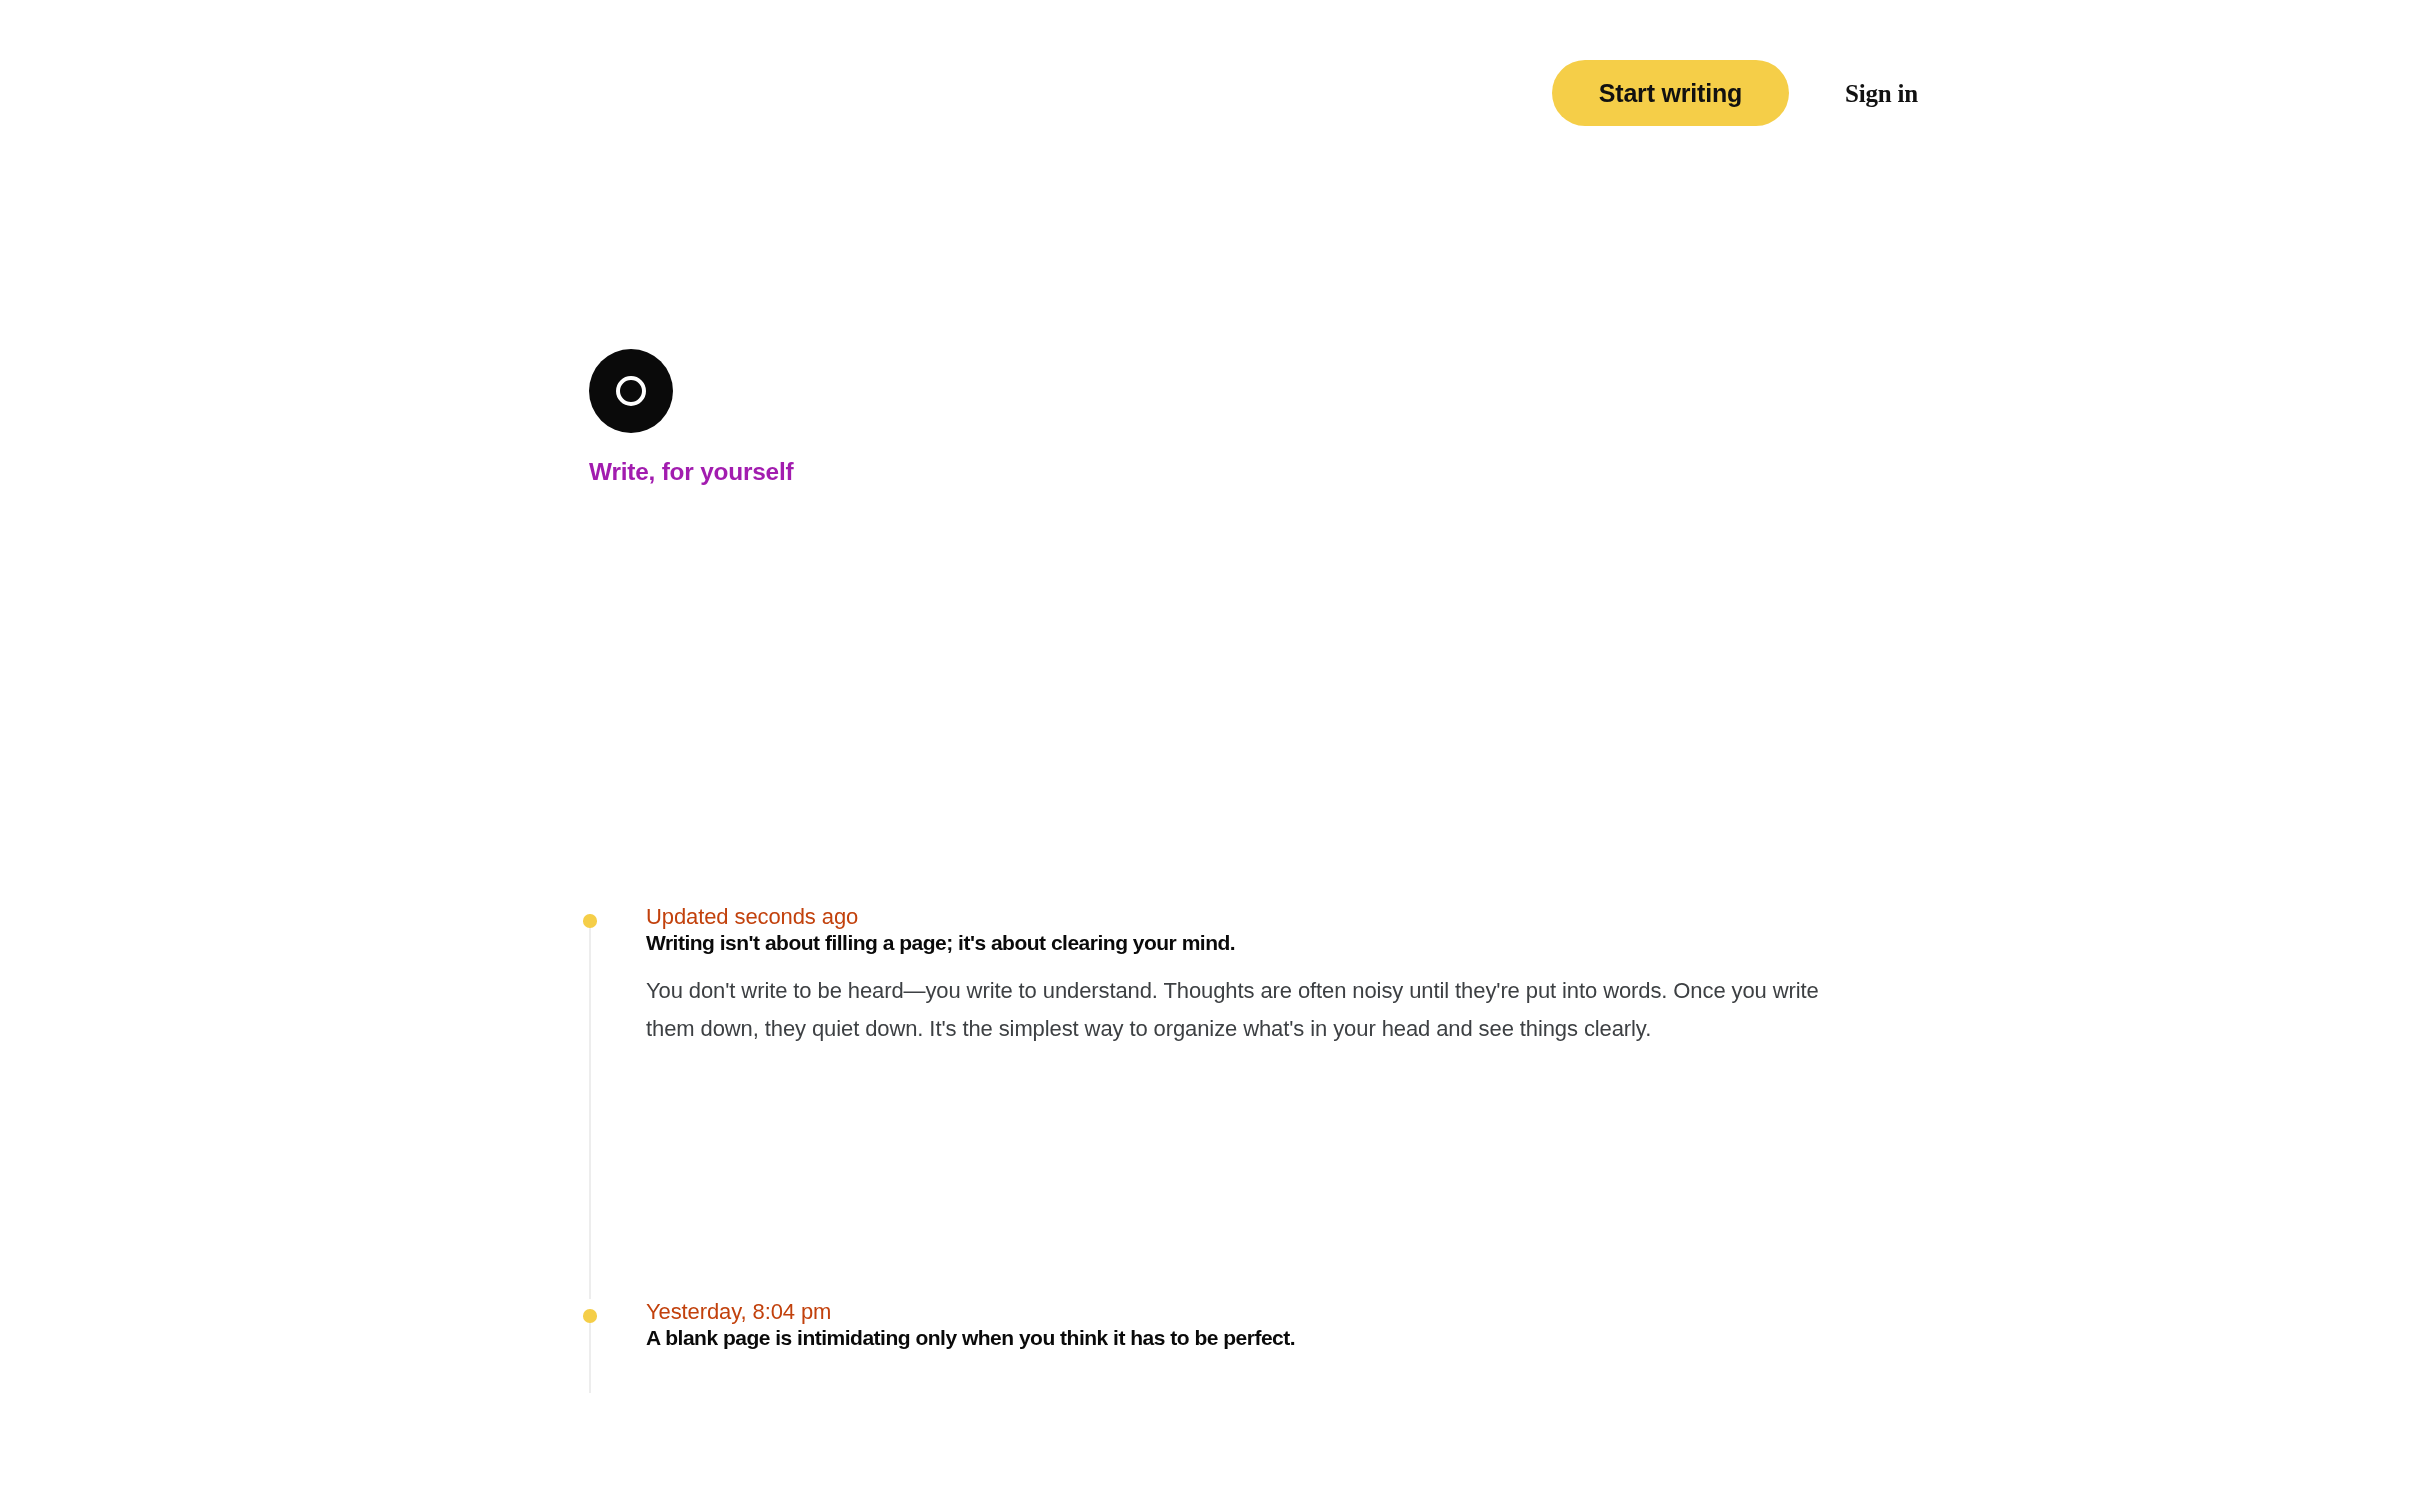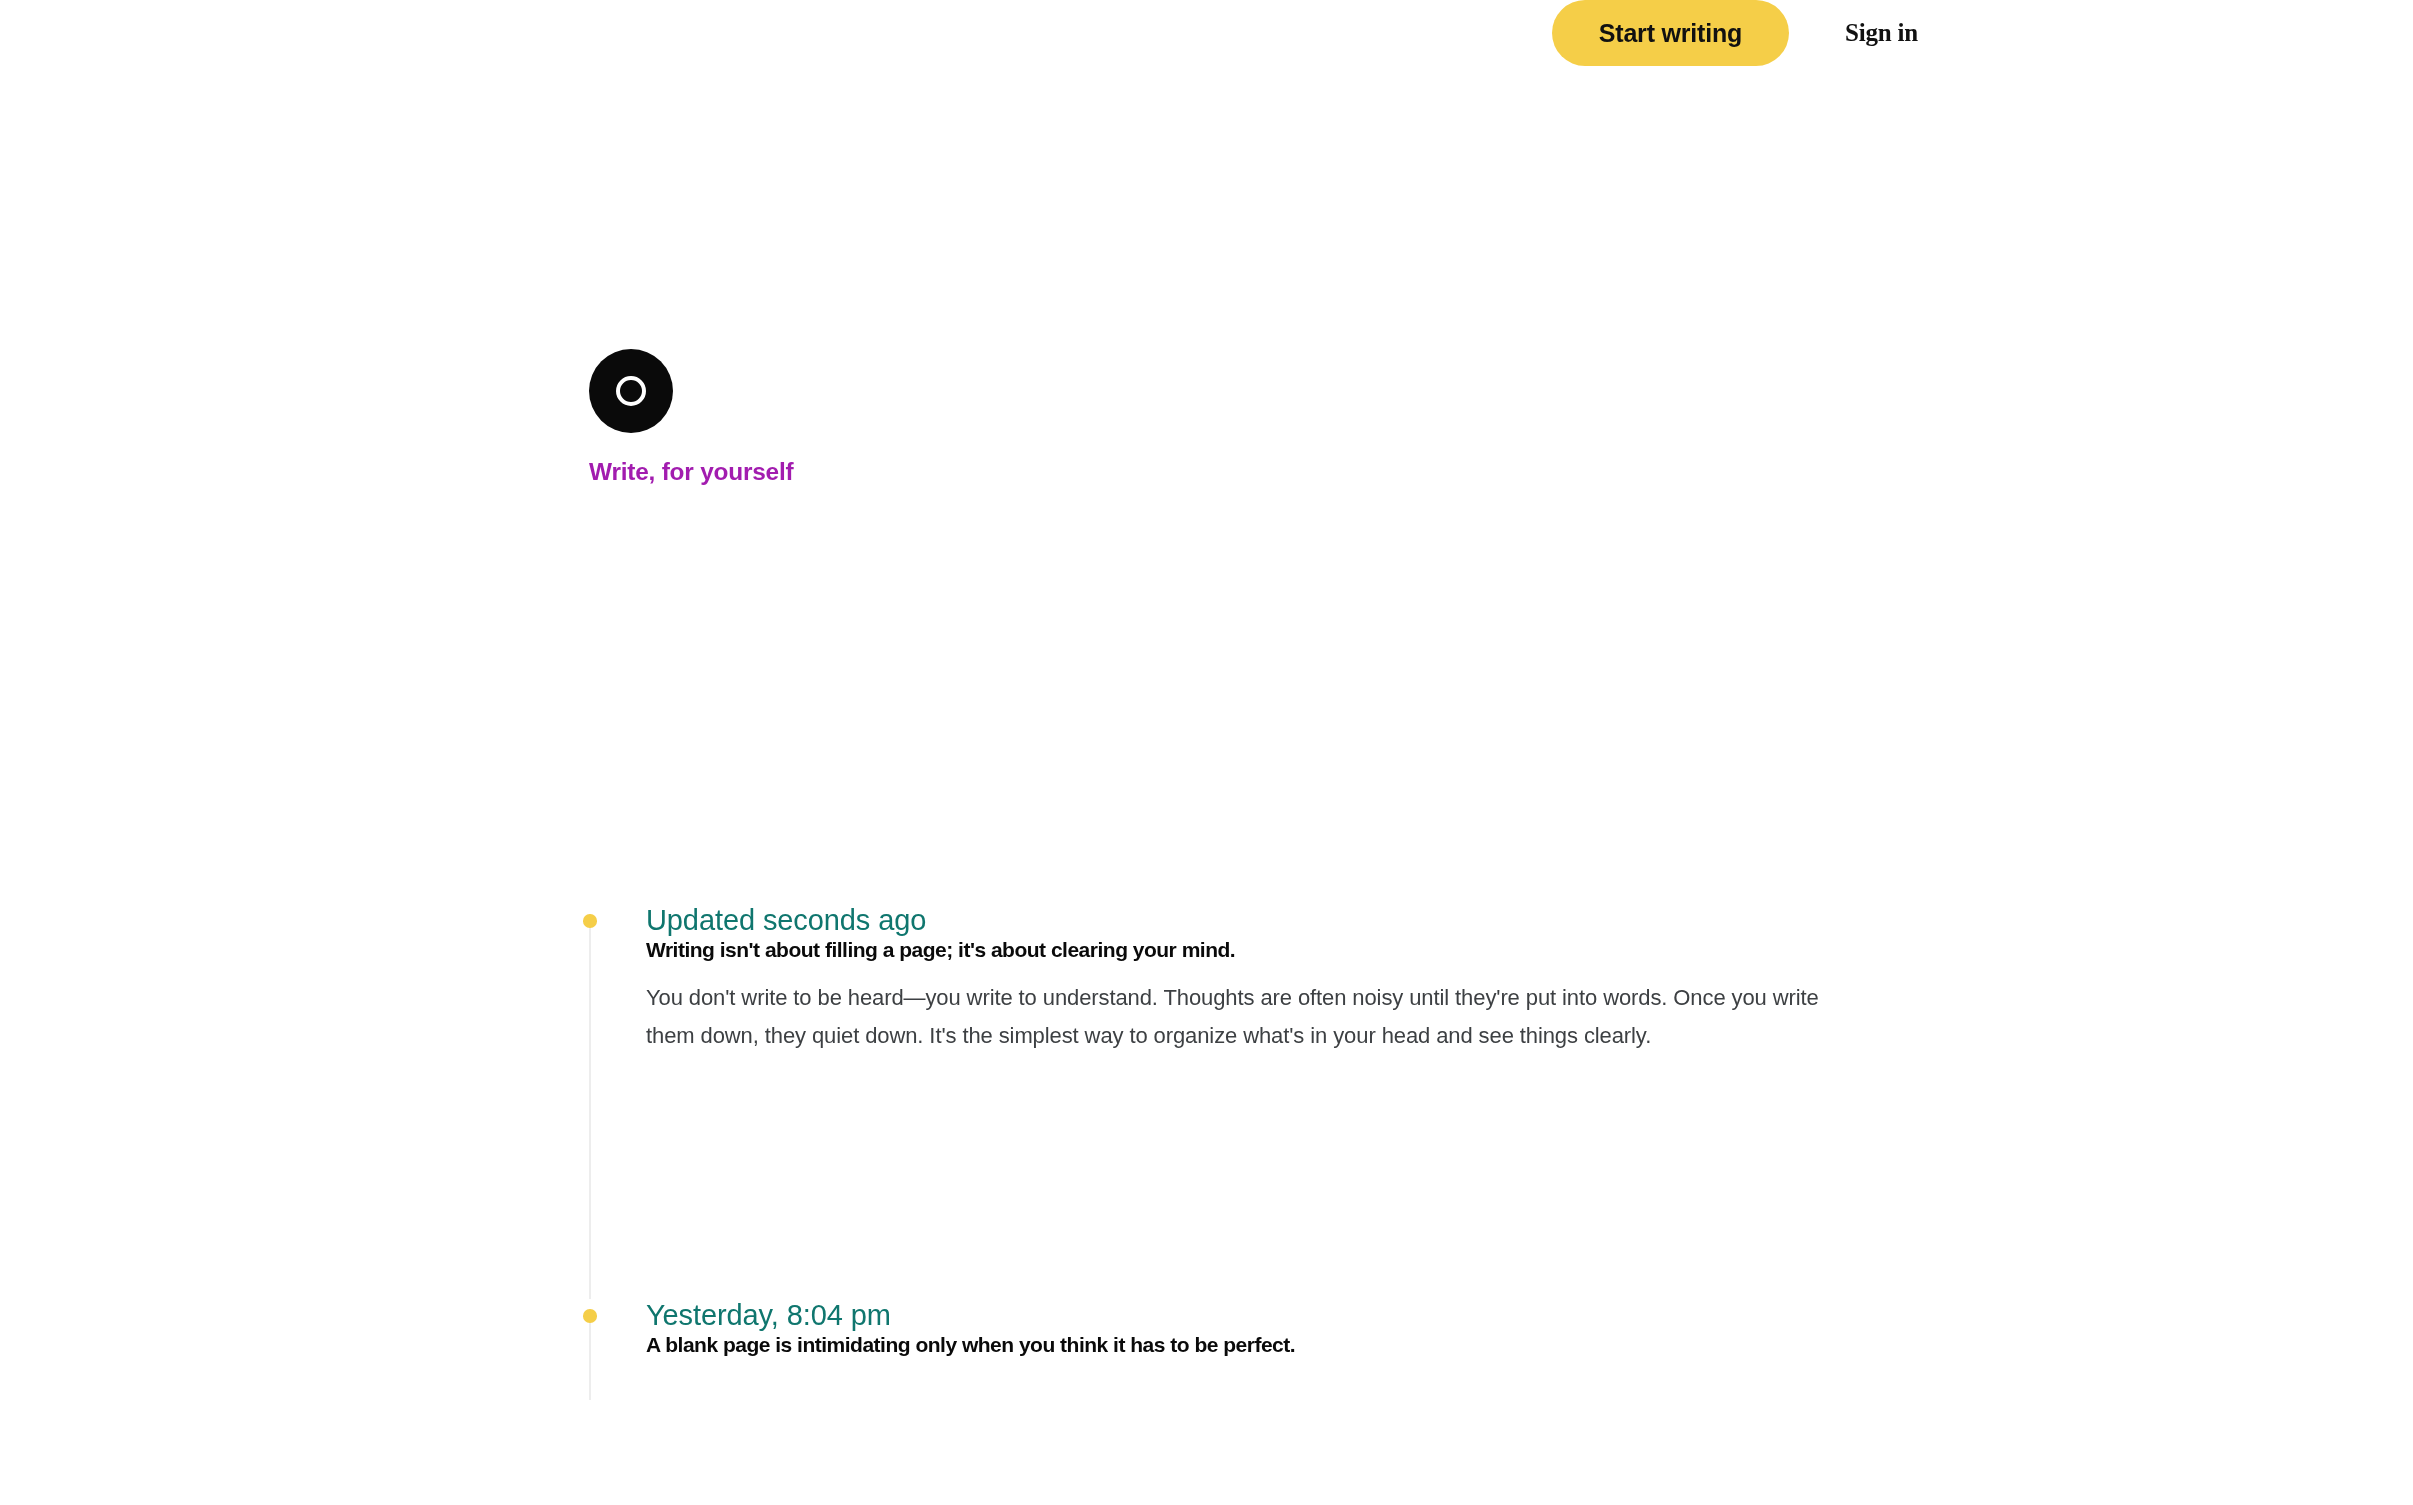--- a/index.html
+++ b/index.html
@@ -13,21 +13,21 @@
   }
 
   
   .topbar {
     position: absolute;
     top: 0;
     left: 0;
     width: 1940px;
     height: 126px;
     display: flex;
-    align-items: flex-start;
+    align-items: flex-end;
     justify-content: flex-end;
     gap: 34px;
   }
 
   .btn-start {
     background: #f5ce48;
     color: #111111;
     border: none;
     border-radius: 840px;
     font-size: 25px;
@@ -120,22 +120,22 @@
     position: absolute;
     left: -5.9px;
     top: 10px;
     width: 13.5px;
     height: 13.5px;
     border-radius: 50%;
     background: #f5ce48;
   }
 
   .note-meta {
-    font-size: 29px;
-    color: #0f766e;
+    font-size: 22px;
+    color: #c2410c;
     letter-spacing: -0.1px;
   }
 
   .note-title {
     font-size: 21px;
     font-weight: 700;
     color: #0a0a0a;
     letter-spacing: -0.5px;
     line-height: 1.25;
   }

